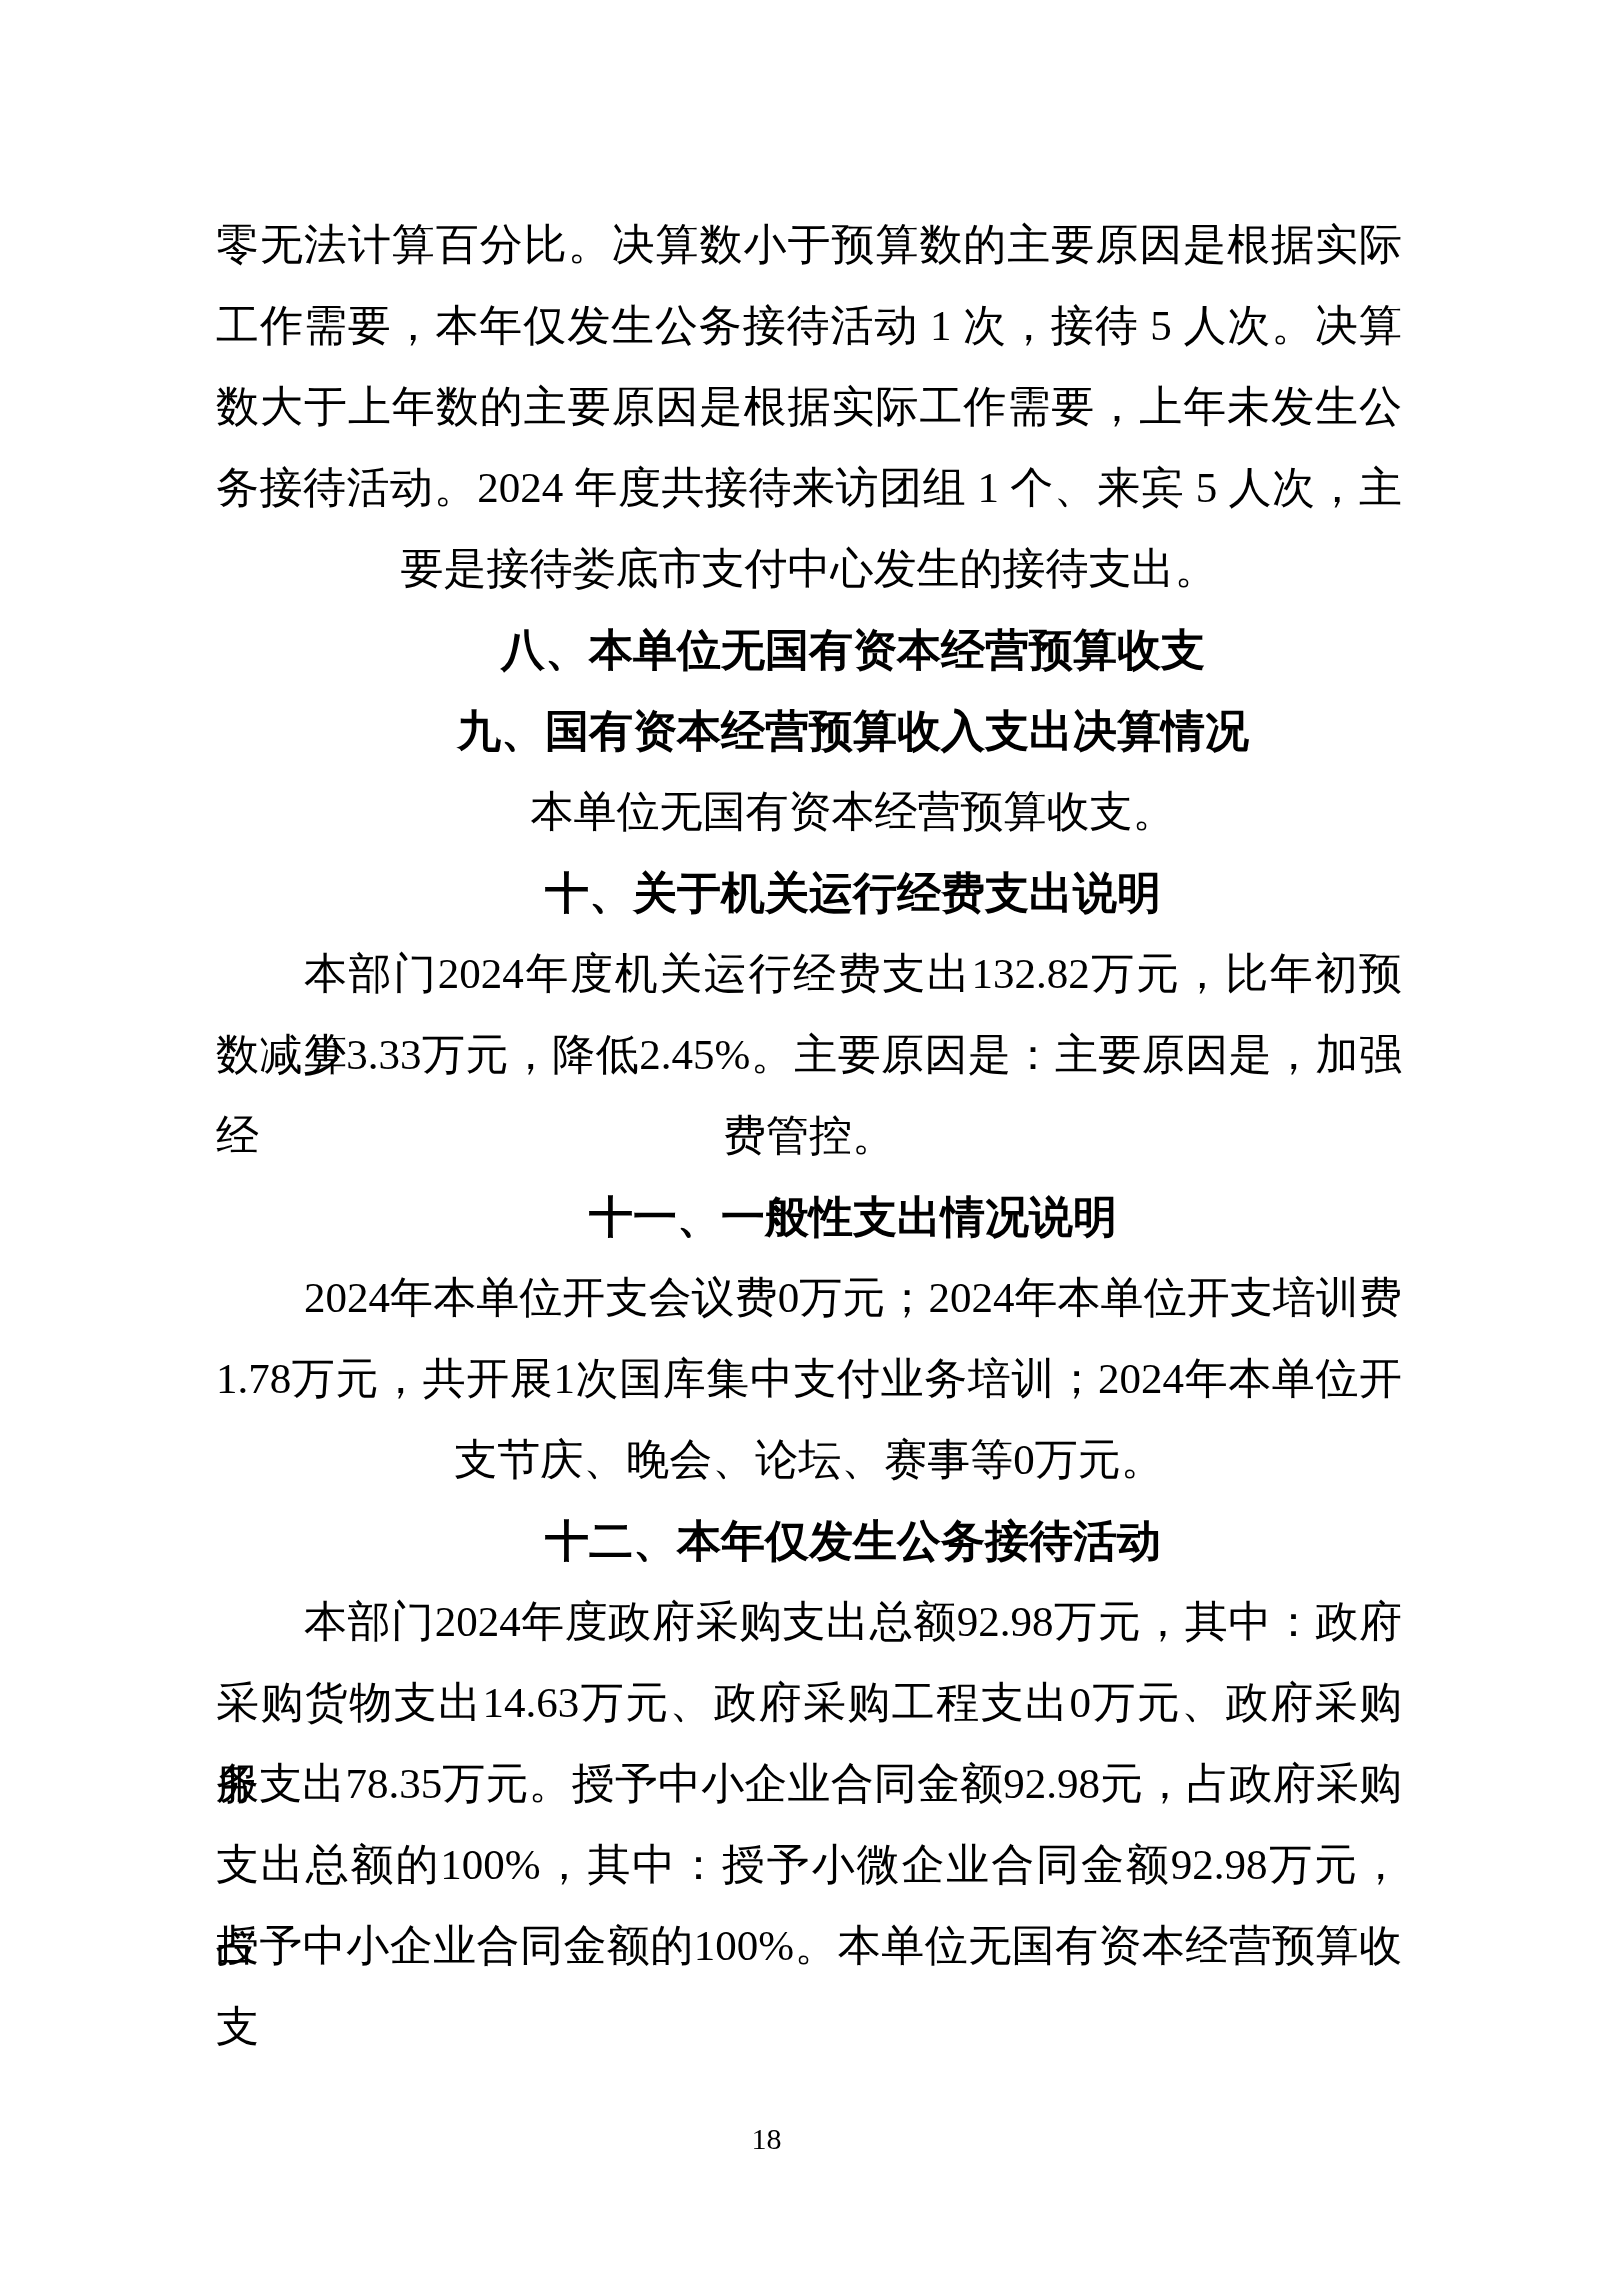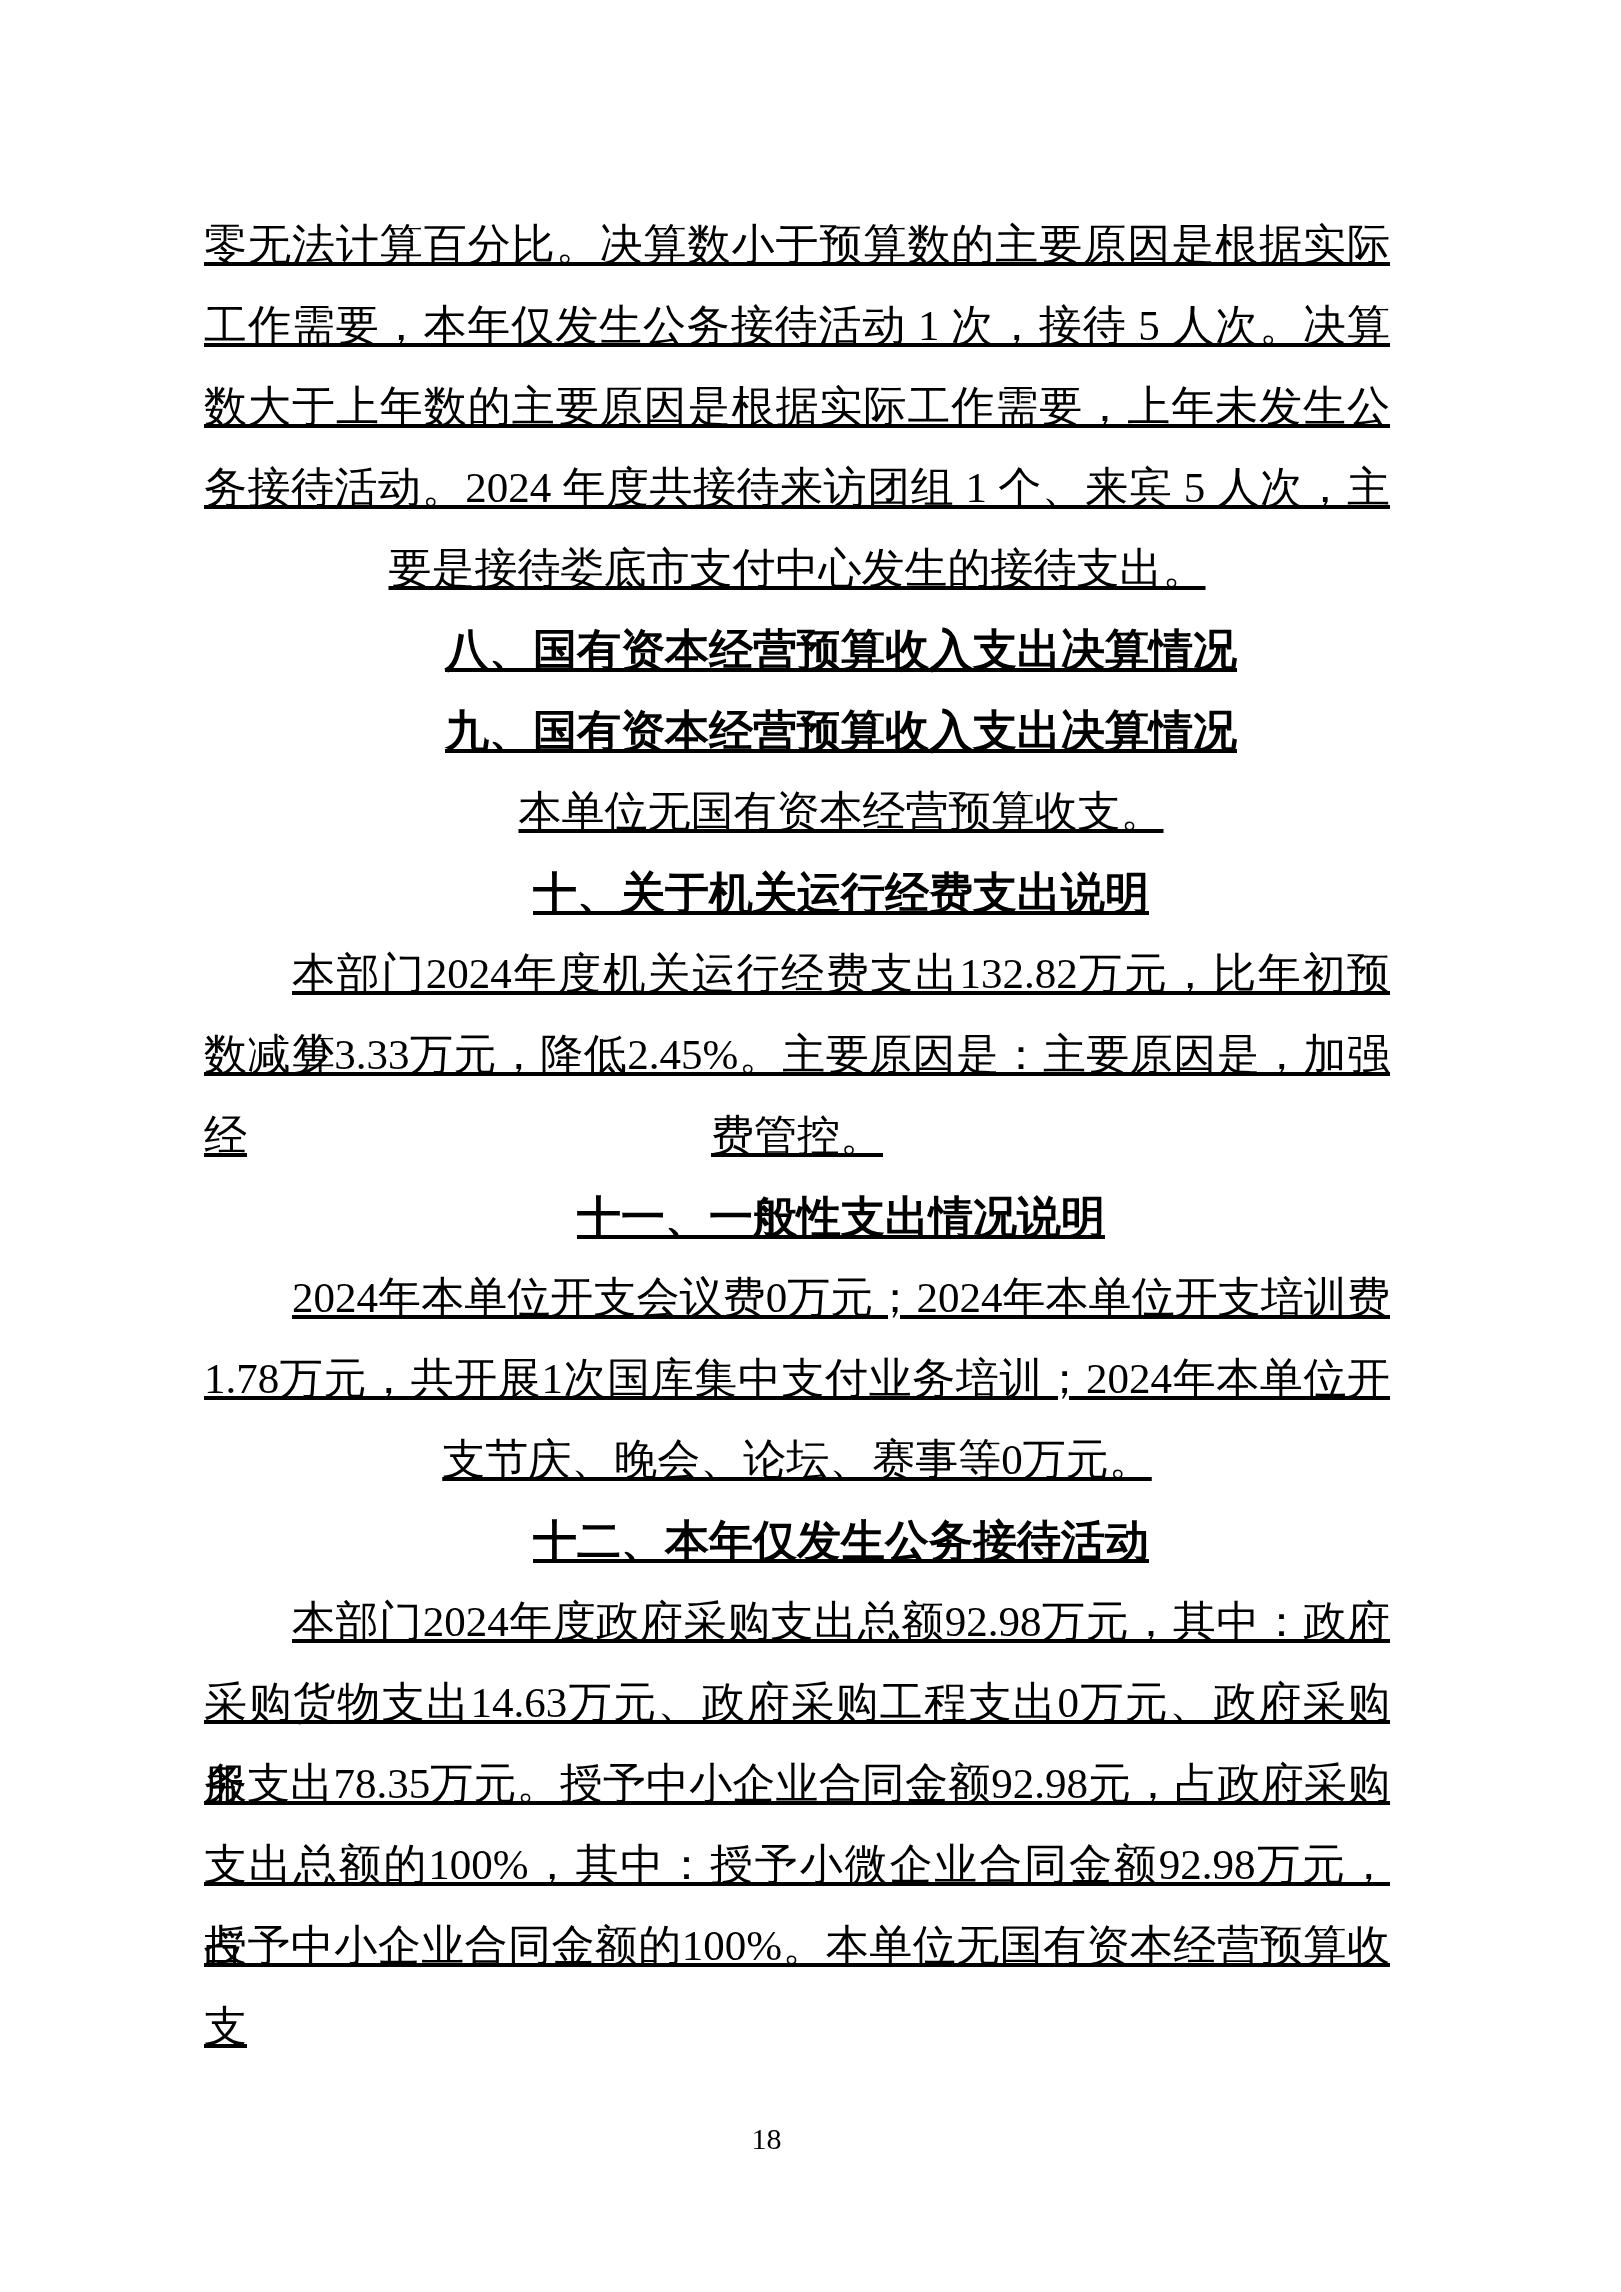--- a/index.html
+++ b/index.html
@@ -11,24 +11,23 @@
     position: relative;
     width: 1621px;
     height: 2293px;
     background: #ffffff;
     color: #000000;
     font-family: "Liberation Serif", "DejaVu Serif", serif;
     overflow: hidden;
   }
   .content {
     position: absolute;
-    left: 204px;
+    left: 216px;
     top: 204px;
     width: 1186px;
-    text-decoration: underline;
   }
   .ln {
     height: 81px;
     line-height: 81px;
     font-size: 43px;
     text-align: center;
   }
   
   .j {
     text-align: justify;
@@ -59,21 +58,21 @@
 </head>
 <body>
 
 <div class="page">
   <div class="content">
     <div class="ln j">零无法计算百分比。决算数小于预算数的主要原因是根据实际</div>
     <div class="ln j">工作需要，本年仅发生公务接待活动 1 次，接待 5 人次。决算</div>
     <div class="ln j">数大于上年数的主要原因是根据实际工作需要，上年未发生公</div>
     <div class="ln j">务接待活动。2024 年度共接待来访团组 1 个、来宾 5 人次，主</div>
     <div class="ln">要是接待娄底市支付中心发生的接待支出。</div>
-    <div class="ln hd ind">八、国有资本经营预算收入支出决算情况</div>
+    <div class="ln hd ind">八、本单位无国有资本经营预算收支</div>
     <div class="ln hd ind">九、国有资本经营预算收入支出决算情况</div>
     <div class="ln ind">本单位无国有资本经营预算收支。</div>
     <div class="ln hd ind">十、关于机关运行经费支出说明</div>
     <div class="ln j ind">本部门2024年度机关运行经费支出132.82万元，比年初预算</div>
     <div class="ln j">数减少3.33万元，降低2.45%。主要原因是：主要原因是，加强经</div>
     <div class="ln">费管控。</div>
     <div class="ln hd ind">十一、一般性支出情况说明</div>
     <div class="ln j ind">2024年本单位开支会议费0万元；2024年本单位开支培训费</div>
     <div class="ln j">1.78万元，共开展1次国库集中支付业务培训；2024年本单位开</div>
     <div class="ln">支节庆、晚会、论坛、赛事等0万元。</div>

